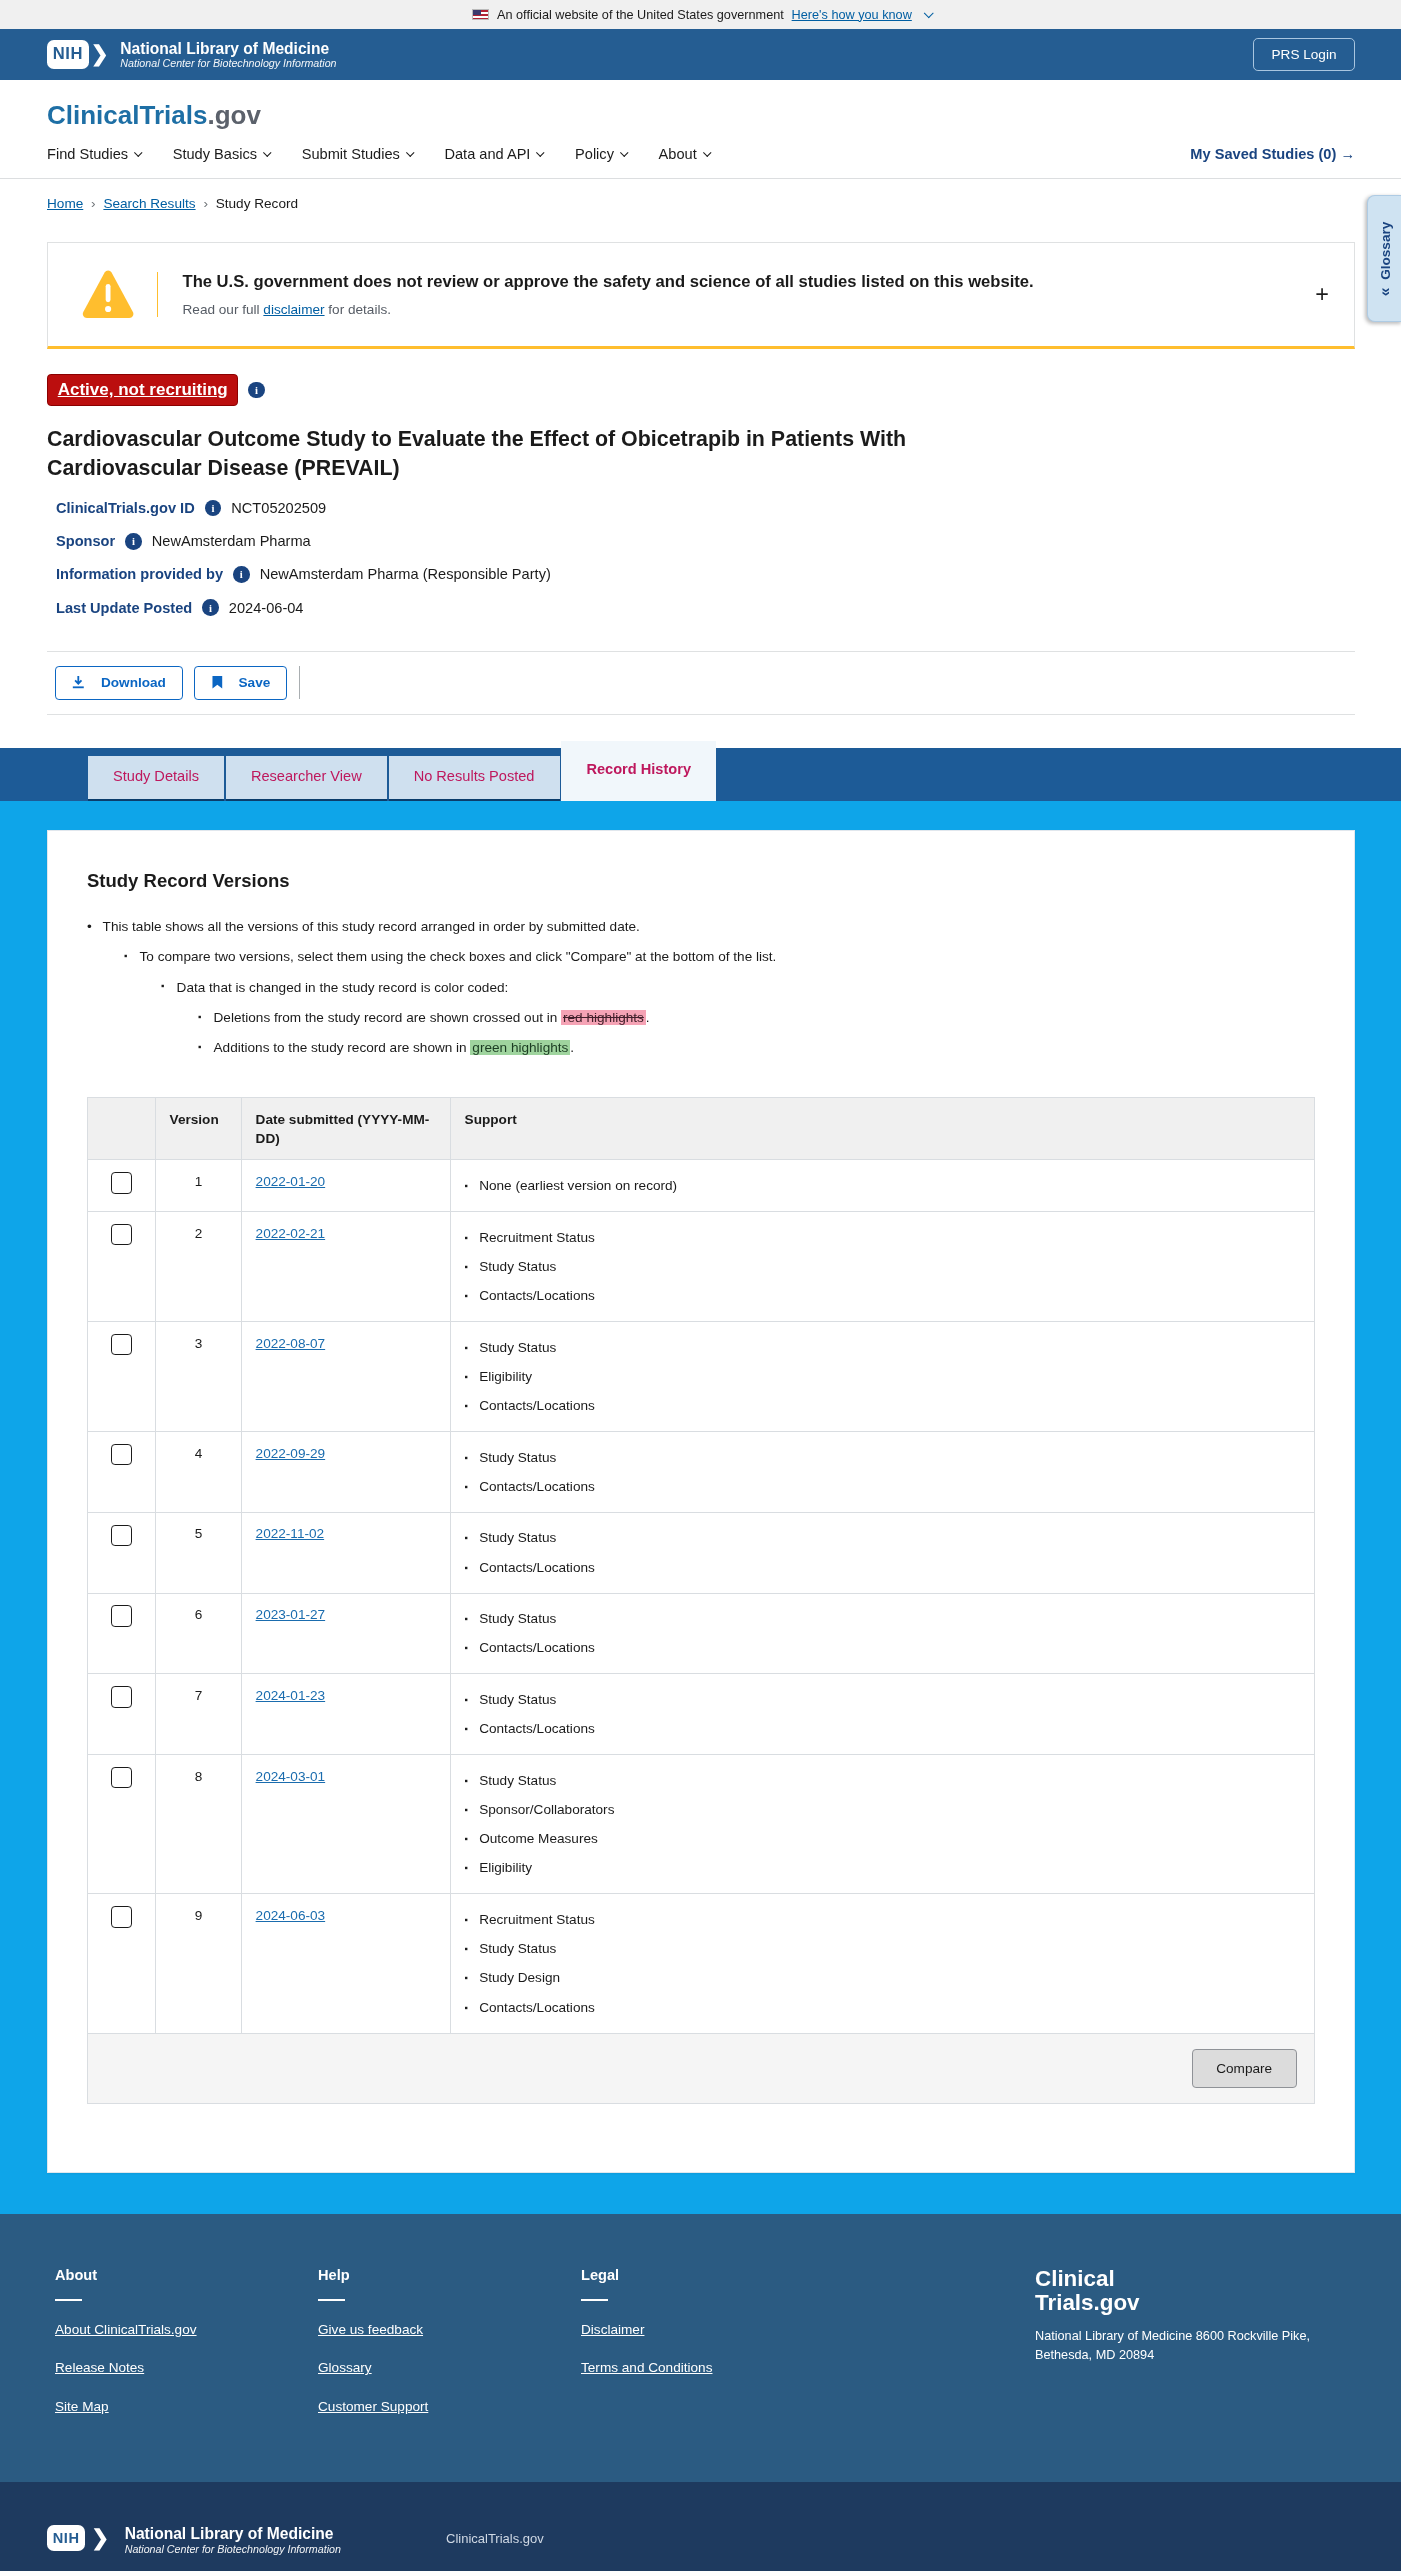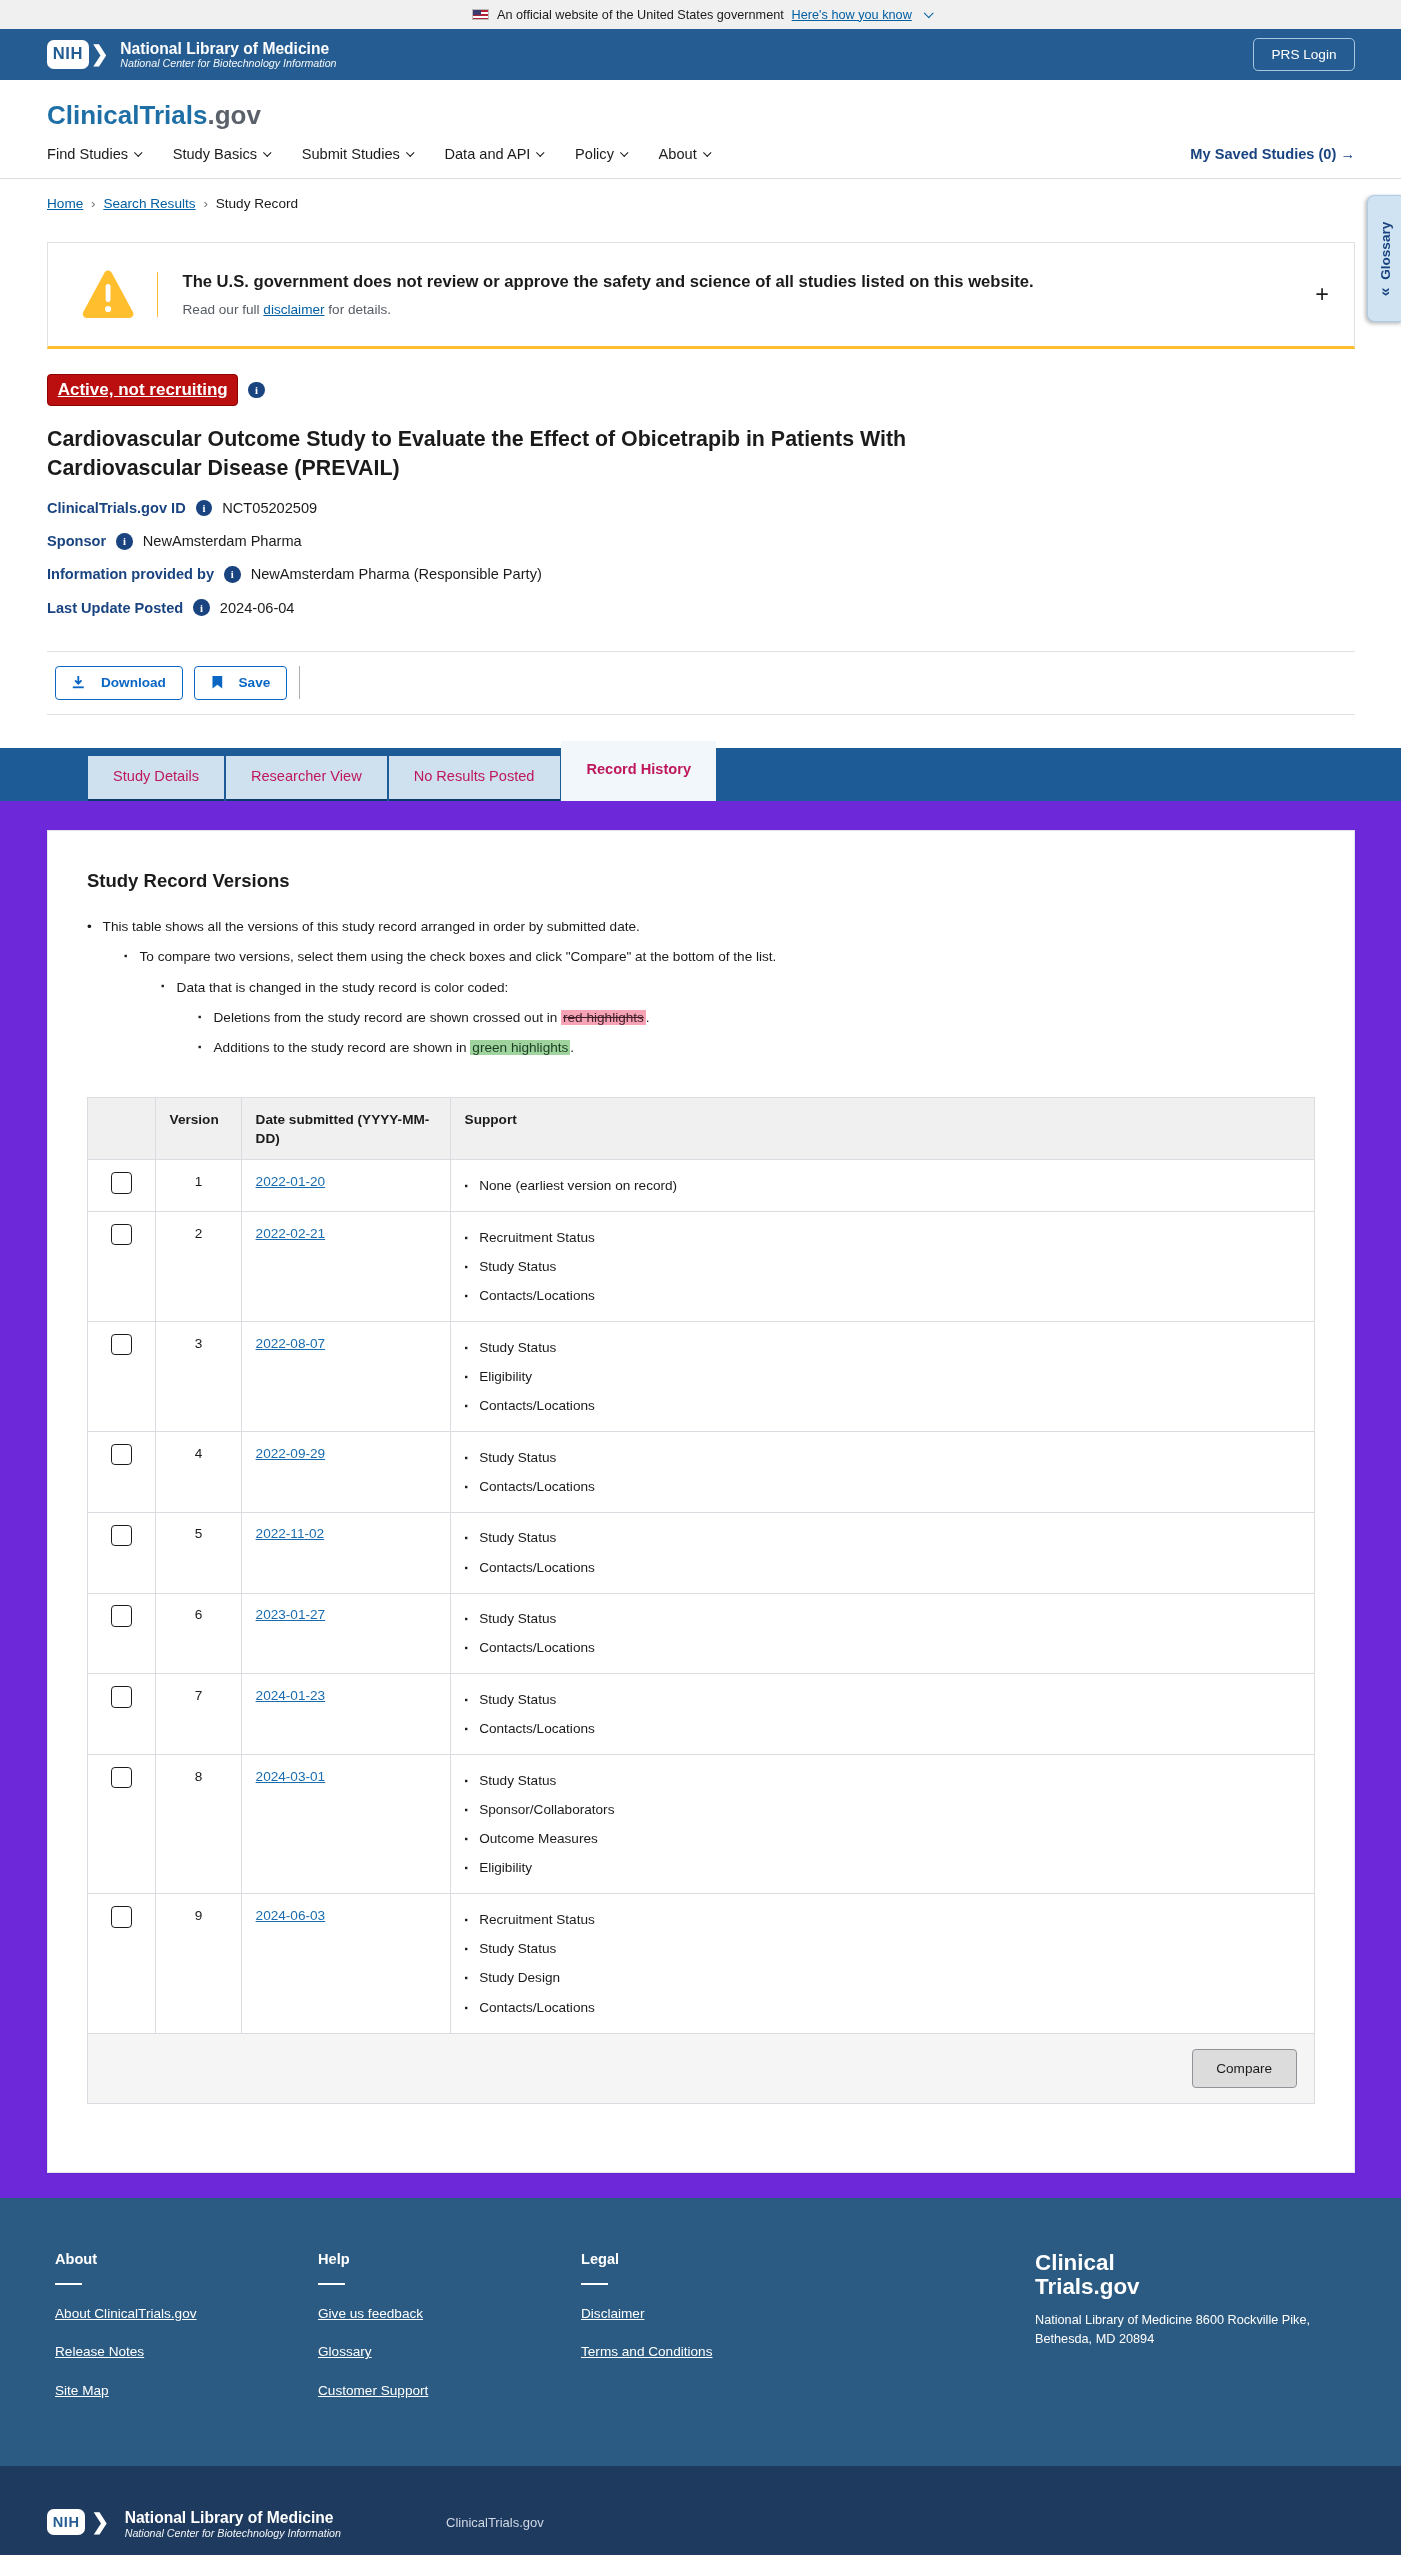--- a/index.html
+++ b/index.html
@@ -59,35 +59,35 @@
   .warn-sub { font-size:13.6px; color:#565c65; }
   .warn-plus { position:absolute; right:25px; top:50%; transform:translateY(-50%); font-size:23.4px; color:#1b1b1b; background:none; border:none; cursor:pointer; line-height:1; font-family:inherit; }
 
   
   .study { padding:25px 47px 0; }
   .status-row { display:flex; align-items:center; gap:9.7px; }
   .status-badge { background:#bb0e0e; border:1px solid #8b0000; color:#fff; font-size:17px; font-weight:bold; padding:4.9px 9.7px; border-radius:3.9px;text-decoration:underline; }
   .info-icon { display:inline-flex; align-items:center; justify-content:center; width:16.6px; height:16.6px; border-radius:50%; background:#1a4480; color:#fff; font-size:10.7px; font-weight:bold; font-family:"Liberation Serif", serif; cursor:pointer; flex:0 0 auto; }
   .info-icon::before { content:"i"; }
   .study-title { font-size:21.4px; font-weight:bold; line-height:1.35; margin:19.5px 0 7.8px; max-width:993px; }
-  .meta-row { display:flex; align-items:center; gap:10px; margin-top:16.6px; font-size:14.6px; }
+  .meta-row { display:flex; align-items:center; gap:10px; margin-top:16.6px; font-size:14.6px;margin-left:9px; }
   .meta-label { color:#1a4480; font-weight:bold; }
 
   
   .action-bar { margin:35px 47px 0; border:1px solid #dfe1e2; border-left:none; border-right:none; padding:13.6px 7.8px; display:flex; align-items:center; gap:11.7px; }
   .act-btn { display:flex; gap:15px; background:#fff; color:#0b66c3; border:1px solid #0b66c3; border-radius:3.9px; font-size:13.6px; font-weight:bold; padding:8.8px 15.6px; cursor:pointer; font-family:inherit; }
   .act-sep { width:1px; height:33px; background:#a9aeb1; }
 
   
   .tab-strip { margin-top:33px; background:#1d5b97; padding:0 0 0 88px; display:flex; align-items:flex-end; height:53px; gap:1.9px; }
   .tab { background:#cfe0ef; color:#be185d; font-size:14.6px; padding:12.7px 25px; height:45px; border-bottom:2.9px solid #0b3d6b; cursor:pointer; white-space:nowrap; }
   .tab.active { background:#f1f7fb; font-weight:bold; border-bottom:none; height:60px; padding-top:20.4px; margin-top:-7.8px; position:relative; z-index:2; }
 
   
-  .section { background:#6d28d9; padding:29px 47px 25px; }
+  .section { background:#0ea5e9; padding:29px 47px 41px; }
   .card { background:#fff; border:1px solid #e1e7ed; box-shadow:0 1px 1.9px rgba(0,0,0,0.06); padding:39px 39px 68px; }
   .card h2 { font-size:18.5px; font-weight:bold; color:#1b1b1b; margin-bottom:25px; }
   .notes, .notes ul { list-style:none; }
   .notes li { position:relative; padding-left:15.6px; margin-bottom:10.7px; font-size:13.6px; line-height:1.45; }
   .notes li::before { content:"\2022"; position:absolute; left:0; }
   .notes ul { margin-top:10.7px; margin-left:21.4px; }
   .notes ul li::before { content:"\25AA"; font-size:9.7px; top:1.9px; }
   .hl-red { background:#f5a3b5; color:#42202b; text-decoration:line-through; padding:0 1.9px; }
   .hl-green { background:#9fd49e; color:#1b3c22; padding:0 1.9px; }
 

